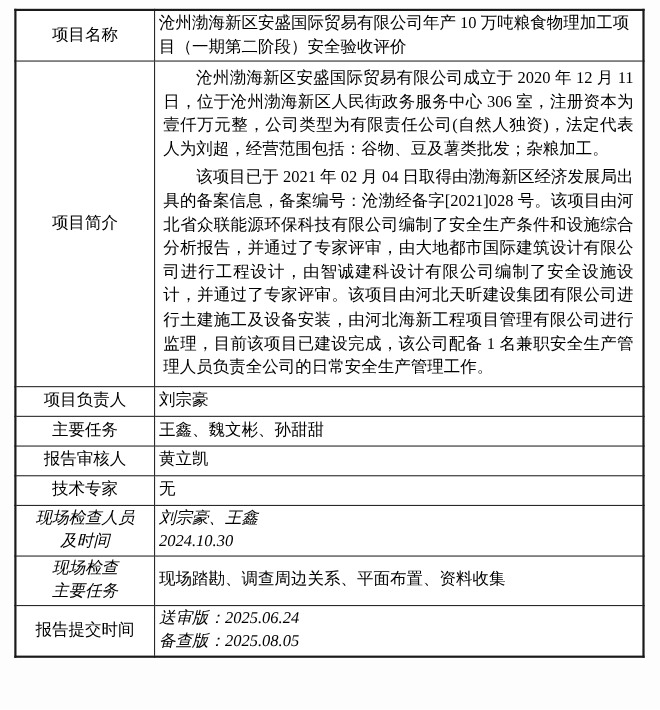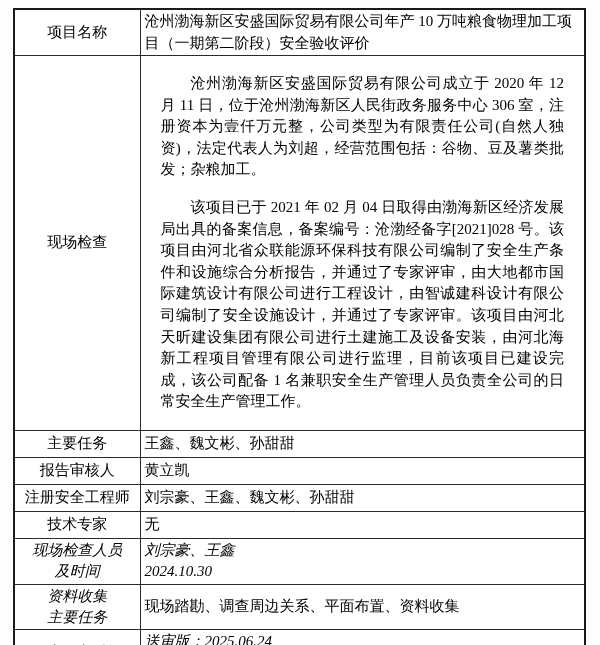--- a/index.html
+++ b/index.html
@@ -38,84 +38,84 @@
   }
   td.content-cell {
     text-align: left;
     padding-left: 5px;
     padding-right: 5px;
     line-height: 21.5px;
   }
   .row-h2 td { height: 45px; }
   .row-h1 td { height: 27px; }
   .intro-cell p {
-    margin: 16px;
+    margin: 4px;
     text-indent: 2em;
     text-align: justify;
     line-height: 21.6px;
   }
   .line { display: block; font-style: italic; }
 </style>
 </head>
 <body>
 
 <div class="page">
   <table class="doc-table">
 
     <tbody>
         <tr class="row-h2">
       <td class="label-cell">项目名称</td>
       <td class="content-cell">沧州渤海新区安盛国际贸易有限公司年产 10 万吨粮食物理加工项目（一期第二阶段）安全验收评价</td>
     </tr>
 
     <tr>
-      <td class="label-cell">现场检查</td>
+      <td class="label-cell">项目简介</td>
       <td class="content-cell intro-cell">
         <p>沧州渤海新区安盛国际贸易有限公司成立于 2020 年 12 月 11 日，位于沧州渤海新区人民街政务服务中心 306 室，注册资本为壹仟万元整，公司类型为有限责任公司(自然人独资)，法定代表人为刘超，经营范围包括：谷物、豆及薯类批发；杂粮加工。</p>
         <p>该项目已于 2021 年 02 月 04 日取得由渤海新区经济发展局出具的备案信息，备案编号：沧渤经备字[2021]028 号。该项目由河北省众联能源环保科技有限公司编制了安全生产条件和设施综合分析报告，并通过了专家评审，由大地都市国际建筑设计有限公司进行工程设计，由智诚建科设计有限公司编制了安全设施设计，并通过了专家评审。该项目由河北天昕建设集团有限公司进行土建施工及设备安装，由河北海新工程项目管理有限公司进行监理，目前该项目已建设完成，该公司配备 1 名兼职安全生产管理人员负责全公司的日常安全生产管理工作。</p>
       </td>
     </tr>
 
+    <tr class="row-h1">
+      <td class="label-cell">项目负责人</td>
+      <td class="content-cell">刘宗豪</td>
+    </tr>
 
     <tr class="row-h1">
       <td class="label-cell">主要任务</td>
       <td class="content-cell">王鑫、魏文彬、孙甜甜</td>
     </tr>
 
     <tr class="row-h1">
       <td class="label-cell">报告审核人</td>
       <td class="content-cell">黄立凯</td>
     </tr>
 
 
 
-    <tr class="row-h1">
-      <td class="label-cell">注册安全工程师</td>
-      <td class="content-cell">刘宗豪、王鑫、魏文彬、孙甜甜</td>
-    </tr>
 
     <tr class="row-h1">
       <td class="label-cell">技术专家</td>
       <td class="content-cell">无</td>
     </tr>
 
     <tr class="row-h2">
       <td class="label-cell">
         <span class="line">现场检查人员</span>
         <span class="line">及时间</span>
       </td>
       <td class="content-cell">
         <span class="line">刘宗豪、王鑫</span>
         <span class="line">2024.10.30</span>
       </td>
     </tr>
 
     <tr class="row-h2">
       <td class="label-cell">
-        <span class="line">资料收集</span>
+        <span class="line">现场检查</span>
         <span class="line">主要任务</span>
       </td>
       <td class="content-cell">现场踏勘、调查周边关系、平面布置、资料收集</td>
     </tr>
 
     <tr class="row-h2">
       <td class="label-cell">报告提交时间</td>
       <td class="content-cell">
         <span class="line">送审版：2025.06.24</span>
         <span class="line">备查版：2025.08.05</span>

